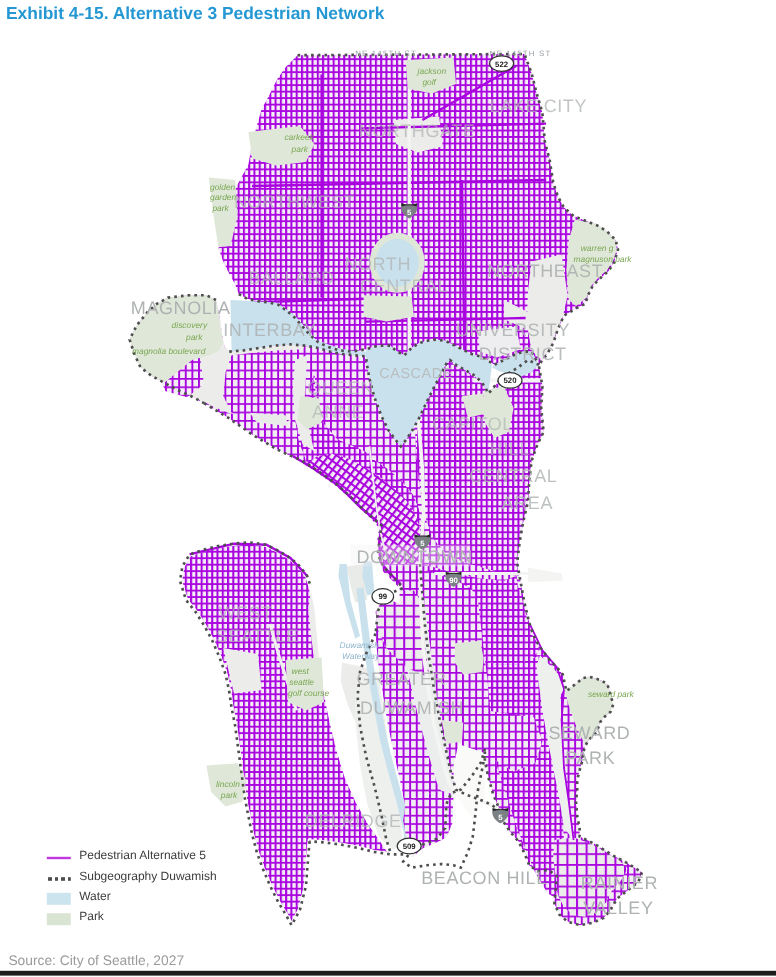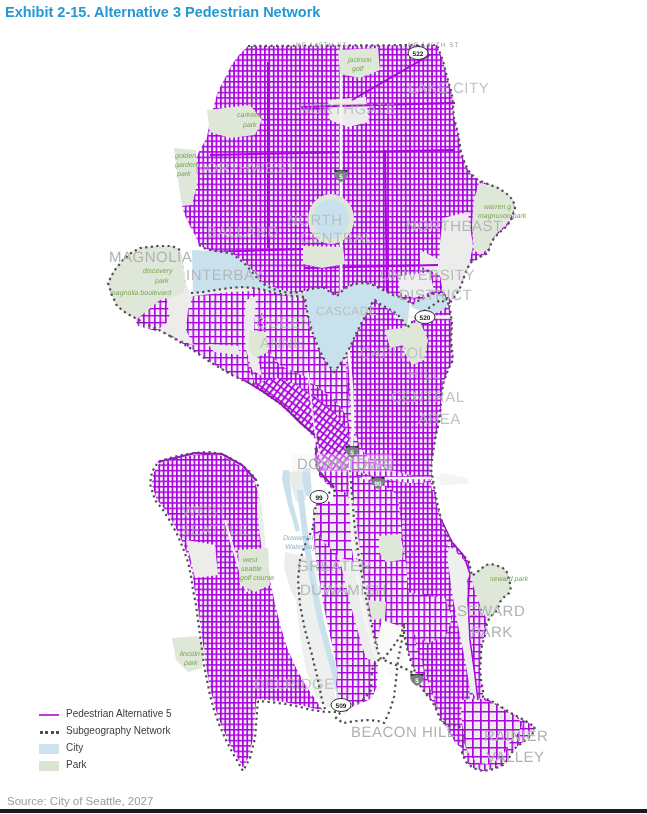--- a/index.html
+++ b/index.html
@@ -6,21 +6,21 @@
 #src{position:absolute;left:7px;top:795px;font-size:11.5px;color:#9b9b9b;}
 #bar{position:absolute;left:0;top:809px;width:647px;height:3.5px;background:#1c1c1c;}
 svg{position:absolute;left:0;top:0;}svg text{text-rendering:geometricPrecision;}
 .nb{fill:#aeb2b2;font-size:15px;letter-spacing:0.5px;}
 .nbs{fill:#b7baba;font-size:12px;}
 .pk{fill:#7aa653;font-size:7px;font-style:italic;}
 .wt{fill:#8fb4cc;font-size:7px;font-style:italic;}
 .leg{font-size:10px;color:#3c3c3c;white-space:nowrap;}
 </style></head><body>
 
-<div id="title">Exhibit 2-15. Alternative 3 Pedestrian Network</div>
+<div id="title">Exhibit 4-15. Alternative 3 Pedestrian Network</div>
 <svg width="647" height="814" viewBox="0 0 647 814">
 <defs>
 <pattern id="gd" width="4.4" height="5.4" patternUnits="userSpaceOnUse">
         <rect width="4.4" height="5.4" fill="#f6eff8"></rect>
         <rect width="1.7" height="5.4" fill="#a903df"></rect>
         <rect width="4.4" height="1.5" fill="#a903df"></rect>
       </pattern>
 <pattern id="gm" width="5.5" height="7" patternUnits="userSpaceOnUse">
         <rect width="5.5" height="7" fill="#f2eef3"></rect>
         <rect width="1.6" height="7" fill="#a903df"></rect>
@@ -343,25 +343,25 @@
 </g>
 </svg>
 
 <div style="position:absolute;left:39px;top:704px;">
 <div style="height:17px;position:relative;">
       <div style="position:absolute;left:0;top:10px;width:20px;height:2px;background:#c238e0;"></div>
       <span class="leg" style="position:absolute;left:27px;top:4px;">Pedestrian Alternative 5</span>
     </div>
 <div style="height:16px;position:relative;">
       <div style="position:absolute;left:1px;top:10px;width:19px;height:3px;background:repeating-linear-gradient(90deg,#4e4e4e 0 3px,transparent 3px 5.5px);"></div>
-      <span class="leg" style="position:absolute;left:27px;top:4px;">Subgeography Network</span>
+      <span class="leg" style="position:absolute;left:27px;top:4px;">Subgeography Duwamish</span>
     </div>
 <div style="height:16px;position:relative;">
       <div style="position:absolute;left:0;top:7px;width:20px;height:10px;background:#cce4ee;"></div>
-      <span class="leg" style="position:absolute;left:27px;top:5px;">City</span>
+      <span class="leg" style="position:absolute;left:27px;top:5px;">Water</span>
     </div>
 <div style="height:16px;position:relative;">
       <div style="position:absolute;left:0;top:8px;width:20px;height:10px;background:#d9e4d3;"></div>
       <span class="leg" style="position:absolute;left:27px;top:6px;">Park</span>
     </div>
 </div>
 
 <div id="src">Source: City of Seattle, 2027</div>
 
 <div id="bar"></div>

